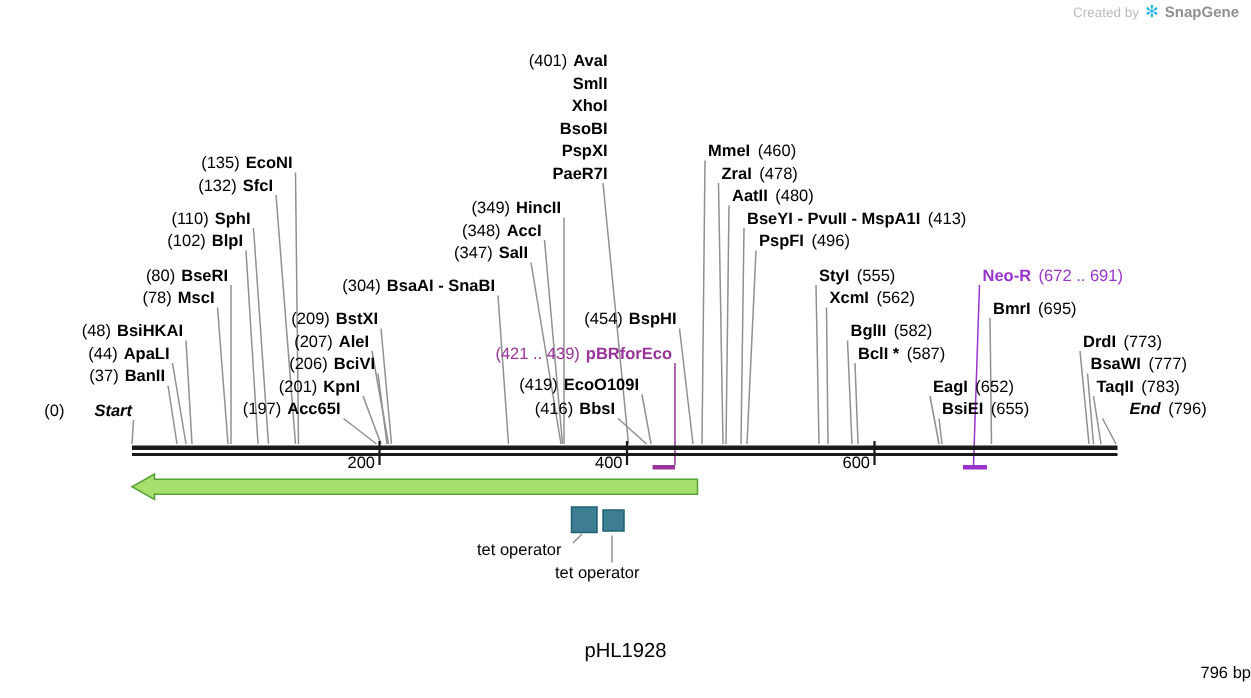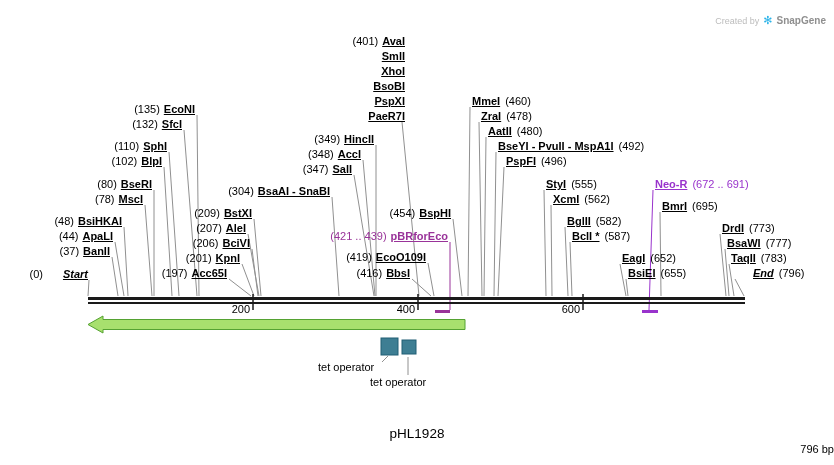--- a/index.html
+++ b/index.html
@@ -1,31 +1,31 @@
 <!DOCTYPE html>
 <html><head>
 <meta charset="utf-8">
 <style>
   html,body{margin:0;padding:0;background:#fff;}
   .canvas{position:relative;width:834px;height:465px;background:#fff;
           font-family:"Liberation Sans",sans-serif;overflow:hidden;}
   svg.layer{position:absolute;left:0;top:0;}
   .site{position:absolute;font-size:11px;line-height:13px;white-space:nowrap;color:#000;}
-  .site .name{font-weight:700;text-decoration:underline;}
+  .site .name{font-weight:700;}
   .site .it{font-style:italic;margin-left:16px;}
   .pre{margin-right:4px;text-align:center;}
   .post{margin-left:5px;}
   .pos:empty{display:none;}
   .primer{color:#993399;}
   .neor{color:#9933cc;text-align:center;}
   .tick-label{position:absolute;font-size:11px;color:#000;white-space:nowrap;text-align:right;}
   .tetlabel{position:absolute;font-size:11px;color:#000;white-space:nowrap;}
   .title{position:absolute;left:0;width:100%;text-align:center;font-size:13.5px;font-weight:400;color:#000;}
   .subtitle{position:absolute;left:0;width:100%;text-align:right;font-size:11px;color:#000;}
-  .credit{position:absolute;top:3px;right:8px;display:flex;align-items:center;gap:4px;font-size:9px;color:#bcbcbc;margin-top:12px;}
+  .credit{position:absolute;top:3px;right:8px;display:flex;align-items:flex-start;gap:4px;font-size:9px;color:#bcbcbc;}
   .credit .logo{color:#2bb3e8;font-size:11px;line-height:11px;}
   .credit .brand{color:#8f8f8f;font-weight:700;font-size:10px;}
 </style>
 </head>
 <body>
 
 <div class="canvas">
 
   <svg class="layer" width="834" height="465" viewBox="0 0 834 465">
 
@@ -126,21 +126,21 @@
 
   <span class="site" style="right:383px;top:207px"><span class="pos pre">(454)</span><span class="name">BspHI</span></span>
   <span class="site" style="right:408px;top:251px"><span class="pos pre">(419)</span><span class="name">EcoO109I</span></span>
   <span class="site" style="right:424px;top:267px"><span class="pos pre">(416)</span><span class="name">BbsI</span></span>
 
   <span class="site primer" style="right:386px;top:230px"><span class="pos pre">(421 .. 439)</span><span class="name">pBRforEco</span></span>
 
   <span class="site" style="left:472px;top:95px"><span class="name">MmeI</span><span class="pos post">(460)</span></span>
   <span class="site" style="left:481px;top:110px"><span class="name">ZraI</span><span class="pos post">(478)</span></span>
   <span class="site" style="left:488px;top:125px"><span class="name">AatII</span><span class="pos post">(480)</span></span>
-  <span class="site" style="left:498px;top:140px"><span class="name">BseYI - PvuII - MspA1I</span><span class="pos post">(492)</span></span>
+  <span class="site" style="left:498px;top:140px"><span class="name">BseYI - PvuII - MspA1I</span><span class="pos post">(413)</span></span>
   <span class="site" style="left:506px;top:155px"><span class="name">PspFI</span><span class="pos post">(496)</span></span>
   <span class="site" style="left:546px;top:178px"><span class="name">StyI</span><span class="pos post">(555)</span></span>
   <span class="site" style="left:553px;top:193px"><span class="name">XcmI</span><span class="pos post">(562)</span></span>
   <span class="site" style="left:567px;top:215px"><span class="name">BglII</span><span class="pos post">(582)</span></span>
   <span class="site" style="left:572px;top:230px"><span class="name">BclI *</span><span class="pos post">(587)</span></span>
 
   <span class="site neor" style="left:655px;top:178px"><span class="name">Neo-R</span><span class="pos post">(672 .. 691)</span></span>
 
   <span class="site" style="left:662px;top:200px"><span class="name">BmrI</span><span class="pos post">(695)</span></span>
   <span class="site" style="left:622px;top:252px"><span class="name">EagI</span><span class="pos post">(652)</span></span>

